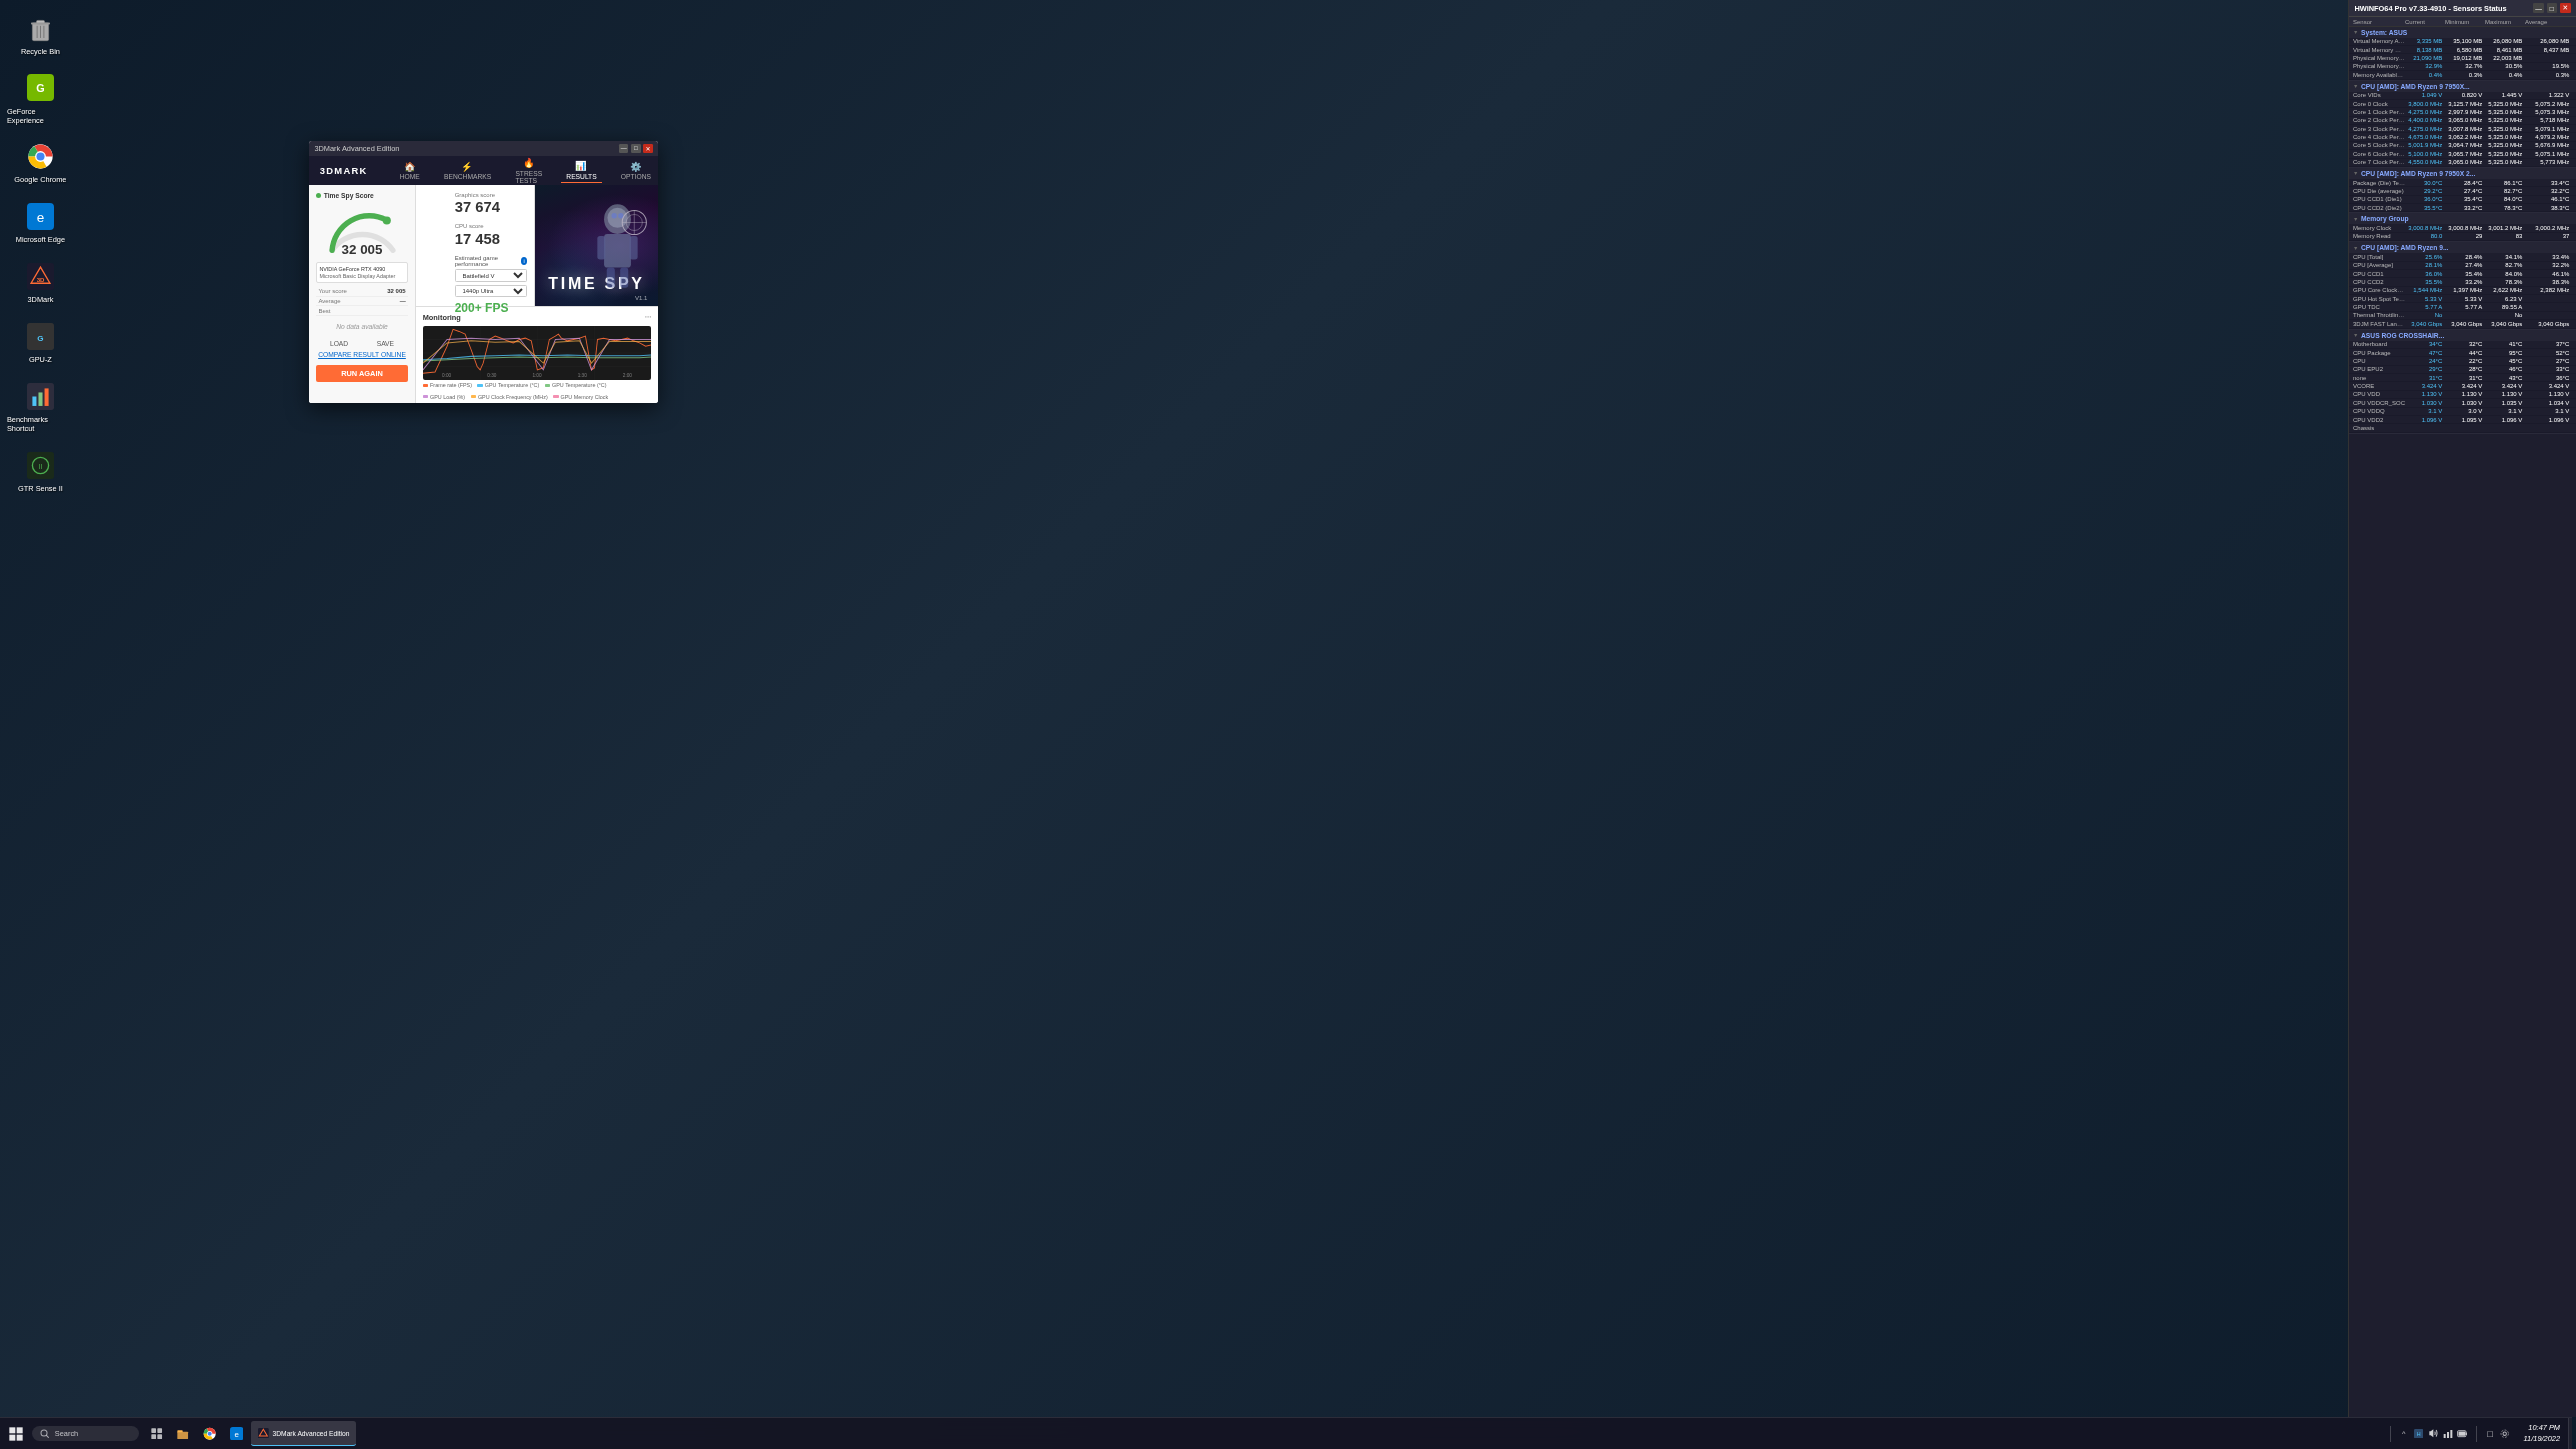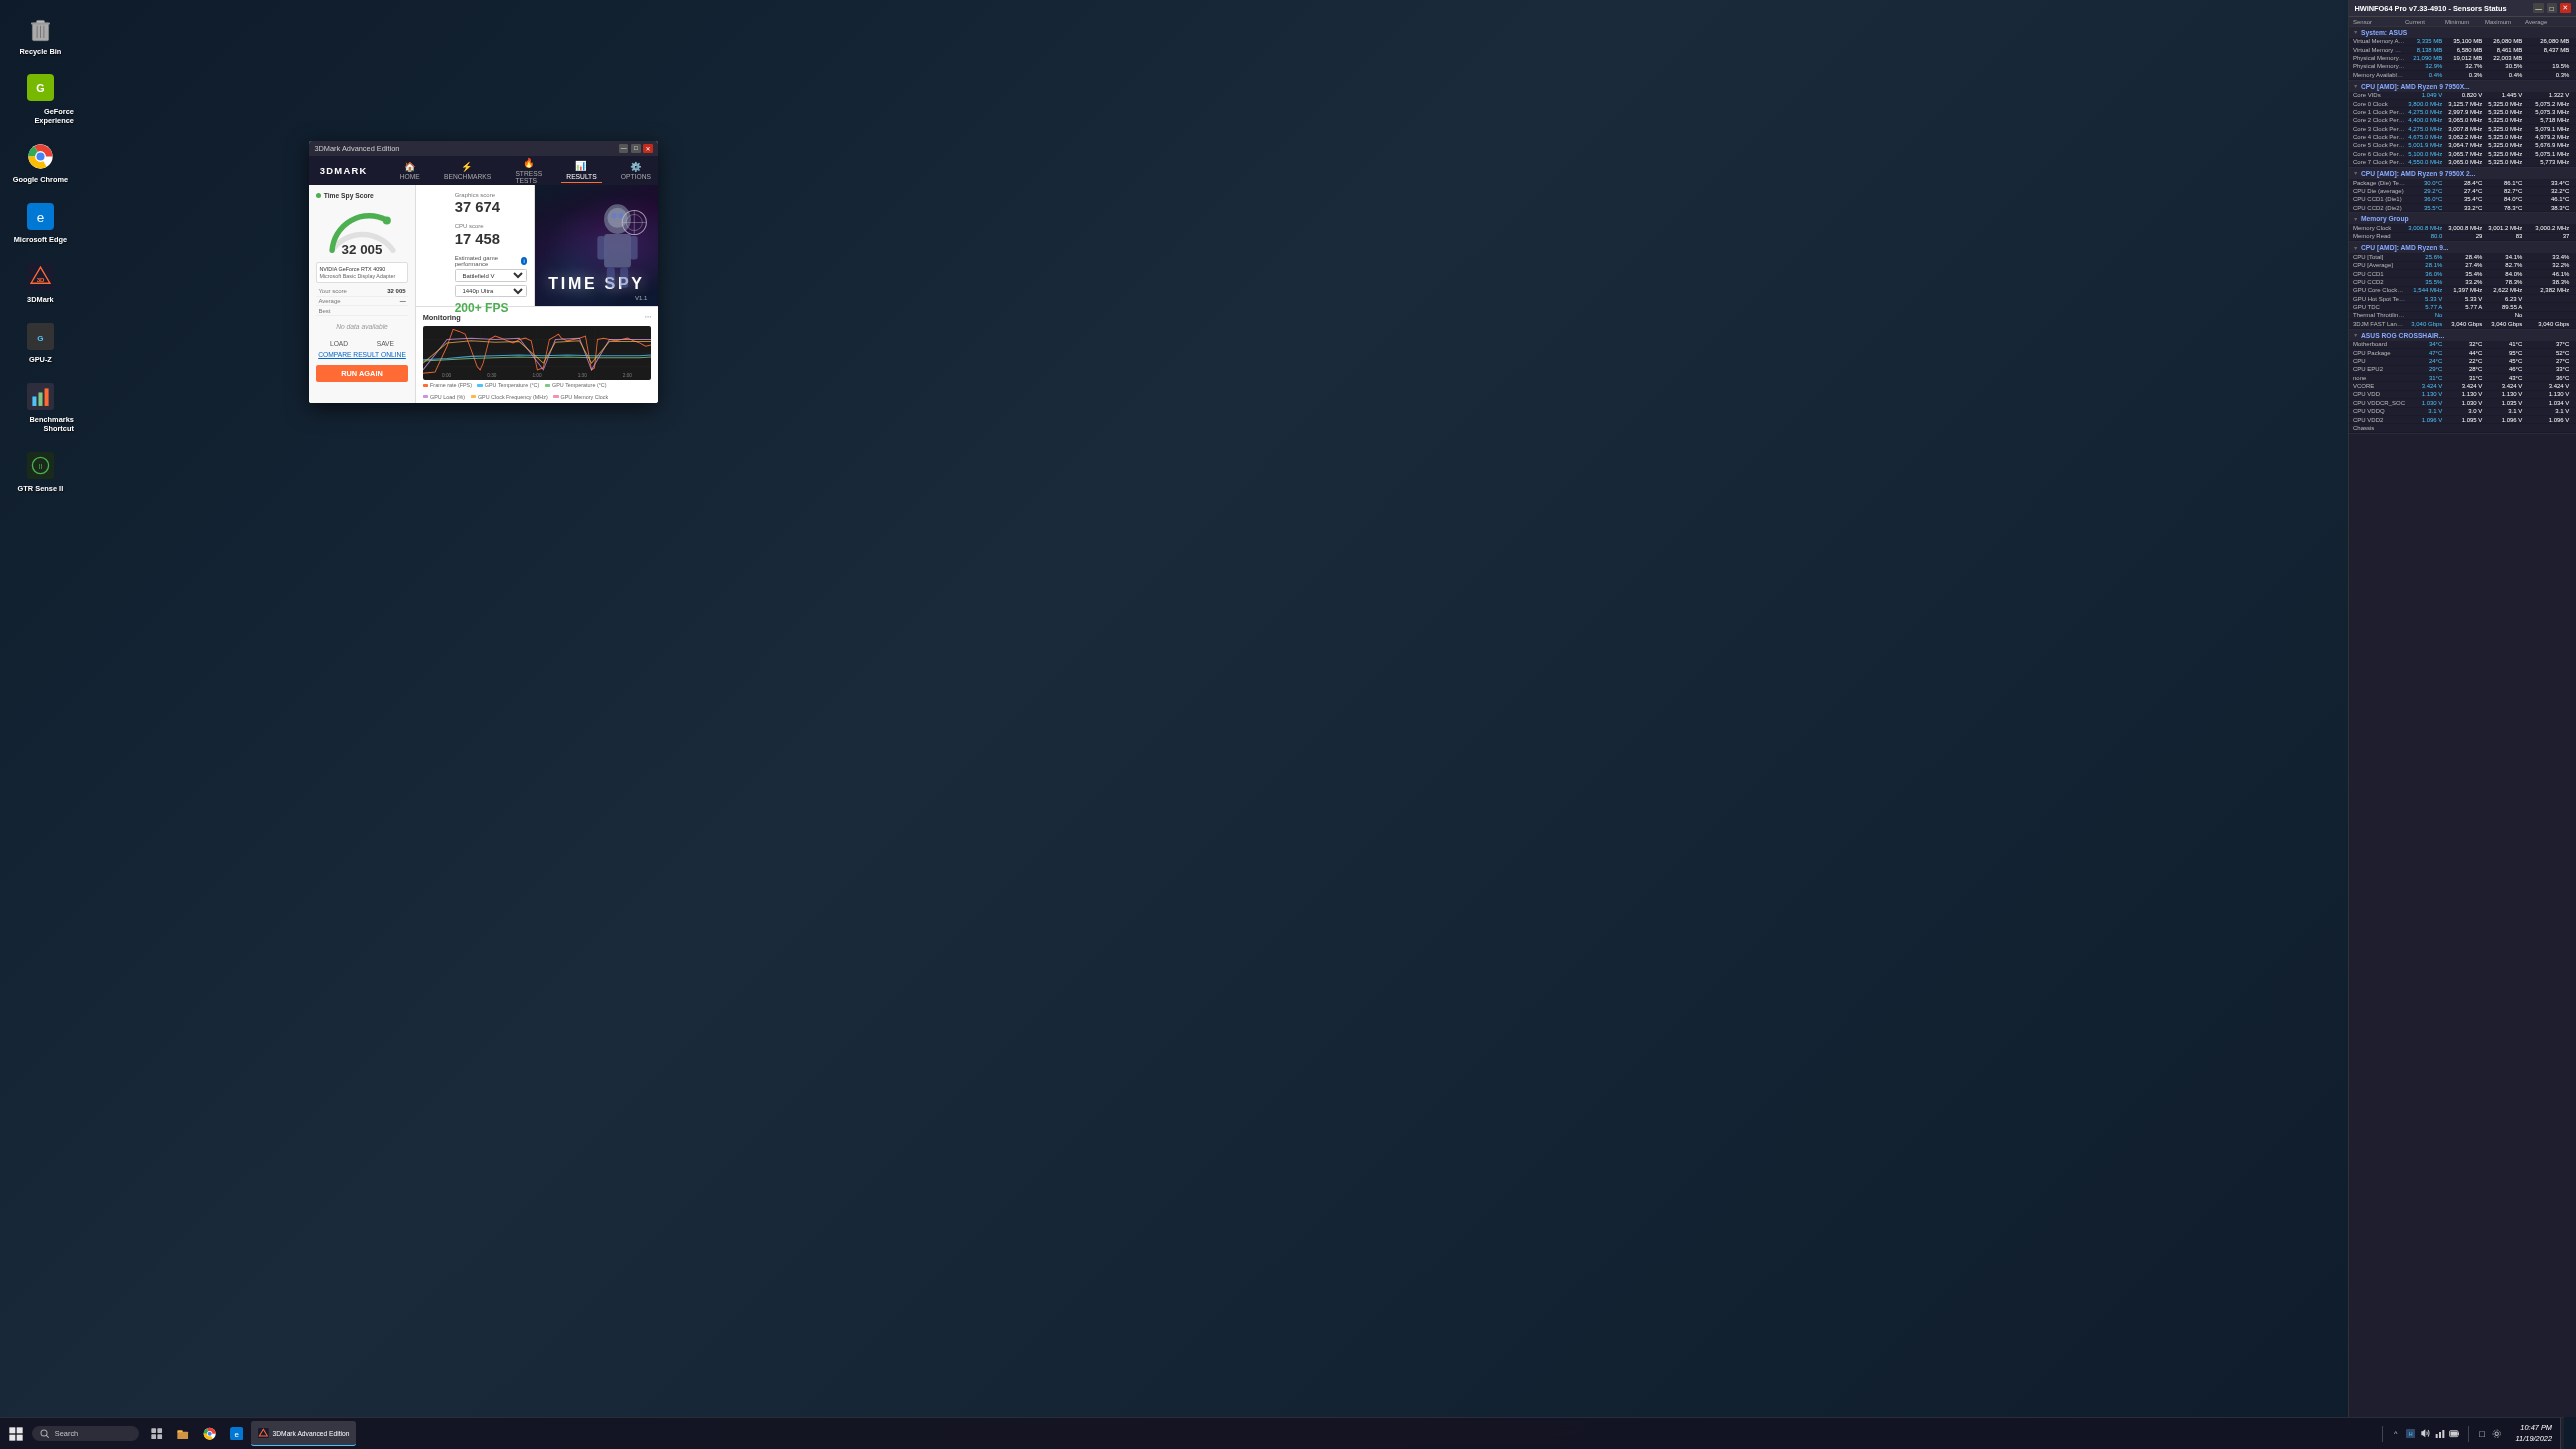--- a/index.html
+++ b/index.html
@@ -48,33 +48,32 @@
       height: 32px;
       display: flex;
       align-items: center;
       justify-content: center;
       margin-bottom: 2.7px;
     }
 
     .desktop-icon .icon-label {
       color: white;
       font-size: 7.4px;
-      text-align: right;
+      text-align: left;
       text-shadow: 0.7px 0.7px 1.3px rgba(0,0,0,0.8);
       word-wrap: break-word;
       max-width: 67px;
-      font-weight: bold;
     }
 
     
     .taskbar {
       position: absolute;
       bottom: 0;
       left: 0;
-      right: 12px;
+      right: 4px;
       height: 32px;
       background: rgba(20, 20, 35, 0.95);
       backdrop-filter: blur(6.7px);
       display: flex;
       align-items: center;
       border-top: 0.7px solid rgba(255,255,255,0.1);
       z-index: 1000;
     }
 
     .taskbar-start {

